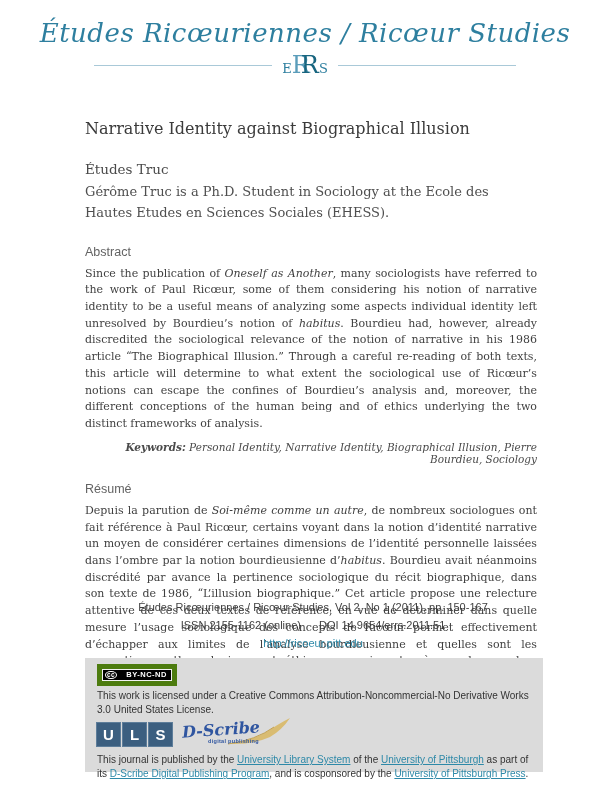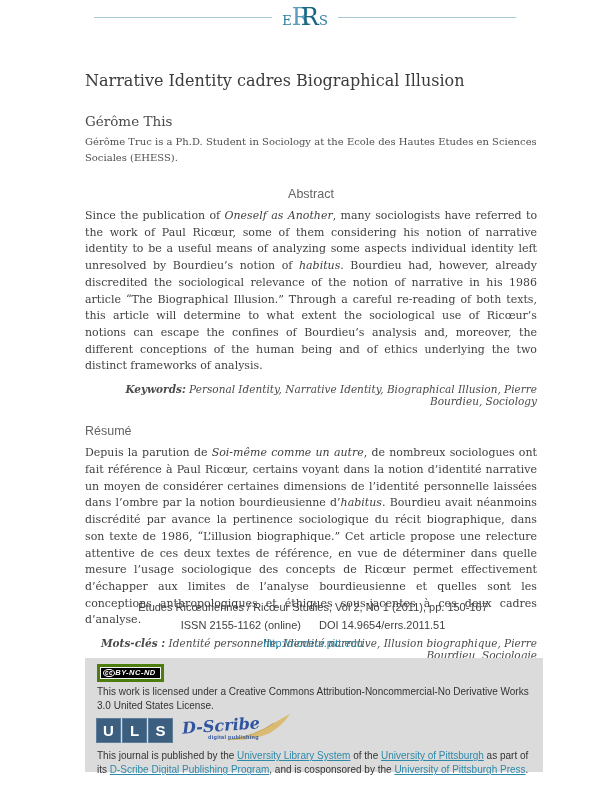--- a/index.html
+++ b/index.html
@@ -47,31 +47,31 @@
     font-size:12.5px;
     color:#6b6b6b;
   }
   .author-name {
     margin-top:23px;
     font-size:13.5px;
     color:#4a4a4a;
   }
   .author-bio {
     margin-top:5px;
-    font-size:10px;
+    font-size:13px;
     line-height:1.6;
     color:#4f4f4f;
     width:452px;
   }
   .section-heading {
     font-family:"Liberation Sans", sans-serif;
     font-size:12.5px;
     color:#636363;
   }
-  .abstract-heading { margin-top:21px;text-align:center; }
+  .abstract-heading { margin-top:21px; }
   .resume-heading { margin-top:17px; }
   .body-par {
     margin-top:7px;
     font-size:11px;
     line-height:1.52;
     text-align:justify;
     color:#3f3f3f;
   }
   .body-par .it { font-style:italic; }
   .kw-line {
@@ -99,30 +99,29 @@
   .footer-box {
     position:absolute; left:85px; top:658px;
     width:458px; height:114px;
     background:#dbdbdb;
     padding:6px 12px;
     font-family:"Liberation Sans", sans-serif;
     font-size:10px;
     color:#333333;
   }
   .cc-badge {
-    display:inline-flex; align-items:center; gap:0;
+    display:inline-flex; align-items:center; gap:9px;
     background:#000000;
-    border:3px solid #4d7c0f;
+    border:5px solid #4d7c0f;
     box-shadow:0 0 0 1px #f2f2f2 inset;
     color:#ffffff;
     font-size:7.5px; font-weight:bold;
     letter-spacing:0.5px;
     padding:1px 5px 1px 3px;
     line-height:1.3;
-    font-style:italic;
   }
   .cc-circ {
     display:inline-block;
     border:1px solid #ffffff; border-radius:50%;
     font-size:6.5px; line-height:1;
     padding:0 1px;
     font-weight:bold;
   }
   .license-text { margin-top:3px; line-height:1.38; }
   .logos-row { margin-top:3px; display:flex; align-items:center; gap:10px; height:30px; }
@@ -154,35 +153,36 @@
   .publisher-text { margin-top:4px; line-height:1.4; }
   .publisher-text .link {
     color:#2e89a8; text-decoration:underline; cursor:pointer;
   }
 </style>
 </head>
 <body>
 
 <div class="page">
 
+  <div class="journal-title">Études Ricœuriennes / Ricœur Studies</div>
   <div class="logo-row">
     <span class="rule"></span>
     <span class="logo-mark">
       <span class="logo-e">E</span>
       <span class="logo-r1">R</span>
       <span class="logo-r2">R</span>
       <span class="logo-s">S</span>
     </span>
     <span class="rule"></span>
   </div>
 
   <div class="content">
-    <div class="article-title">Narrative Identity cadres Biographical Illusion</div>
-
-    <div class="author-name">Gérôme This</div>
+    <div class="article-title">Narrative Identity against Biographical Illusion</div>
+
+    <div class="author-name">Études Truc</div>
     <div class="author-bio">Gérôme Truc is a Ph.D. Student in Sociology at the Ecole des Hautes Etudes en Sciences Sociales (EHESS).</div>
 
     <div class="section-heading abstract-heading">Abstract</div>
     <p class="body-par"><span>Since the publication of </span><span class="it">Oneself as Another</span><span>, many sociologists have referred to the work of Paul Ricœur, some of them considering his notion of narrative identity to be a useful means of analyzing some aspects individual identity left unresolved by Bourdieu’s notion of </span><span class="it">habitus</span><span>. Bourdieu had, however, already discredited the sociological relevance of the notion of narrative in his 1986 article “The Biographical Illusion.” Through a careful re-reading of both texts, this article will determine to what extent the sociological use of Ricœur’s notions can escape the confines of Bourdieu’s analysis and, moreover, the different conceptions of the human being and of ethics underlying the two distinct frameworks of analysis.</span></p>
     <p class="kw-line"><span class="kw-label">Keywords:</span><span> Personal Identity, Narrative Identity, Biographical Illusion, Pierre Bourdieu, Sociology</span></p>
 
     <div class="section-heading resume-heading">Résumé</div>
     <p class="body-par"><span>Depuis la parution de </span><span class="it">Soi-même comme un autre</span><span>, de nombreux sociologues ont fait référence à Paul Ricœur, certains voyant dans la notion d’identité narrative un moyen de considérer certaines dimensions de l’identité personnelle laissées dans l’ombre par la notion bourdieusienne d’</span><span class="it">habitus</span><span>. Bourdieu avait néanmoins discrédité par avance la pertinence sociologique du récit biographique, dans son texte de 1986, “L’illusion biographique.” Cet article propose une relecture attentive de ces deux textes de référence, en vue de déterminer dans quelle mesure l’usage sociologique des concepts de Ricœur permet effectivement d’échapper aux limites de l’analyse bourdieusienne et quelles sont les conceptions anthropologiques et éthiques sous-jacentes à ces deux cadres d’analyse.</span></p>
     <p class="kw-line"><span class="kw-label">Mots-clés :</span><span> Identité personnelle, Identité narrative, Illusion biographique, Pierre Bourdieu, Sociologie</span></p>
   </div>

